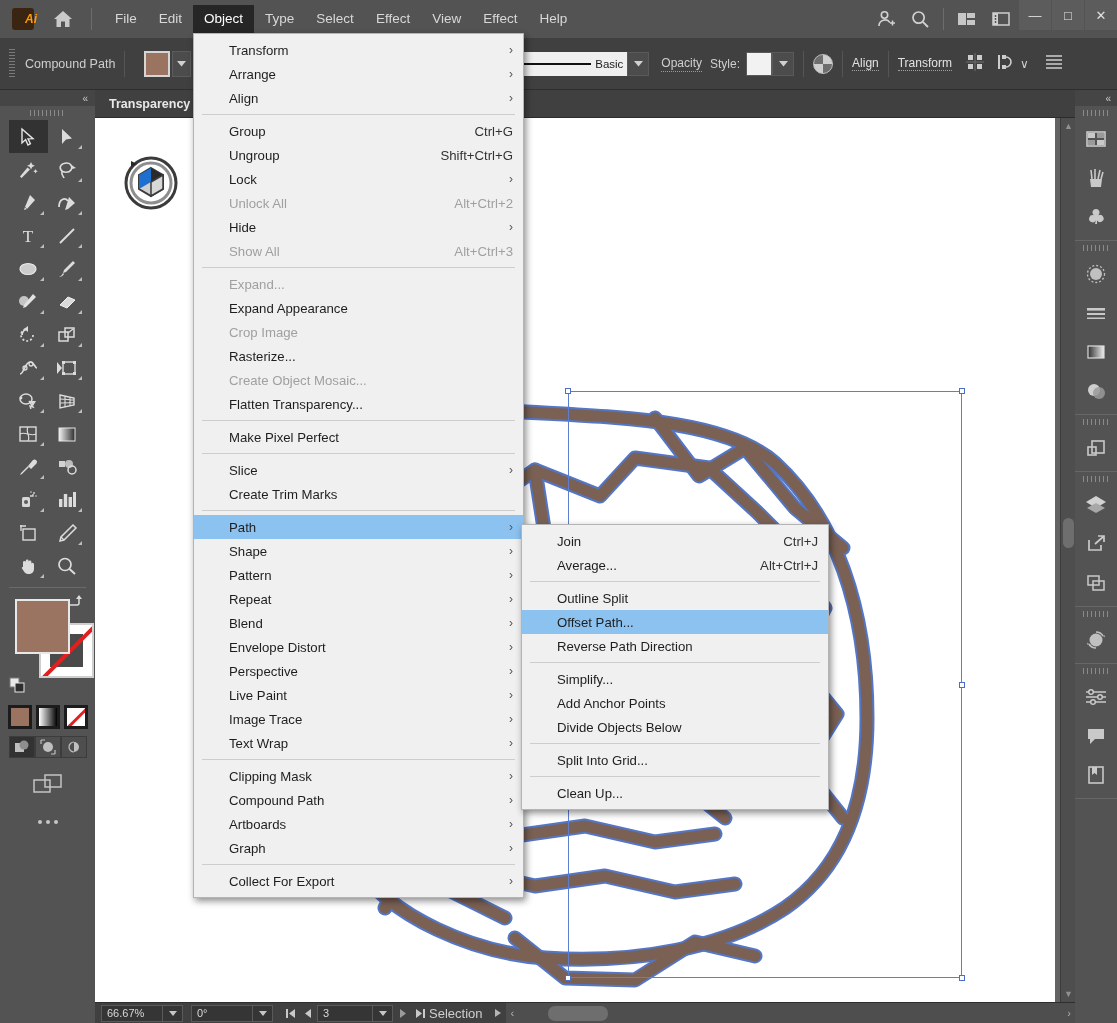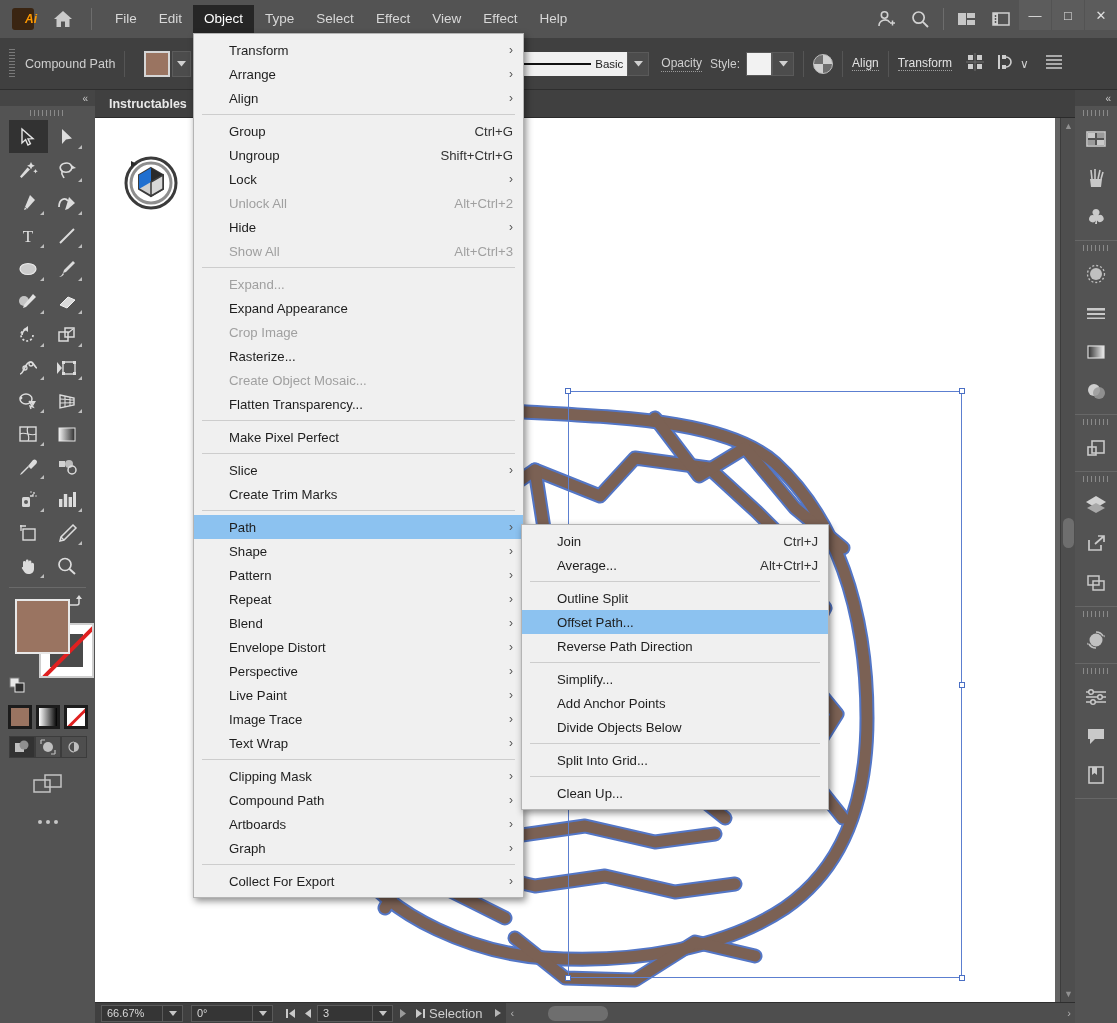--- a/index.html
+++ b/index.html
@@ -624,21 +624,21 @@
 
   <div class="dots">
       <span></span>
       <span></span>
       <span></span>
     </div>
 </div>
 
 <div id="docwrap">
   <div id="doctab">
-    <div class="tabname">Instructables</div>
+    <div class="tabname">Transparency</div>
   </div>
 
   <div id="canvasarea">
     <div id="artboard">
 
       <svg style="position:absolute;left:28px;top:35px" width="56" height="58" viewBox="0 0 56 58">
         <circle cx="28" cy="30" r="25" fill="none" stroke="#3b3b3b" stroke-width="3"></circle>
         <circle cx="28" cy="30" r="20" fill="none" stroke="#8e8e8e" stroke-width="3"></circle>
         <path d="M28 15 L40 22 L40 36 L28 43 L16 36 L16 22 Z" fill="#cfcfcf" stroke="#3b3b3b" stroke-width="2"></path>
         <path d="M28 15 L28 29 L16 36 L16 22 Z" fill="#1f6fd0"></path>

